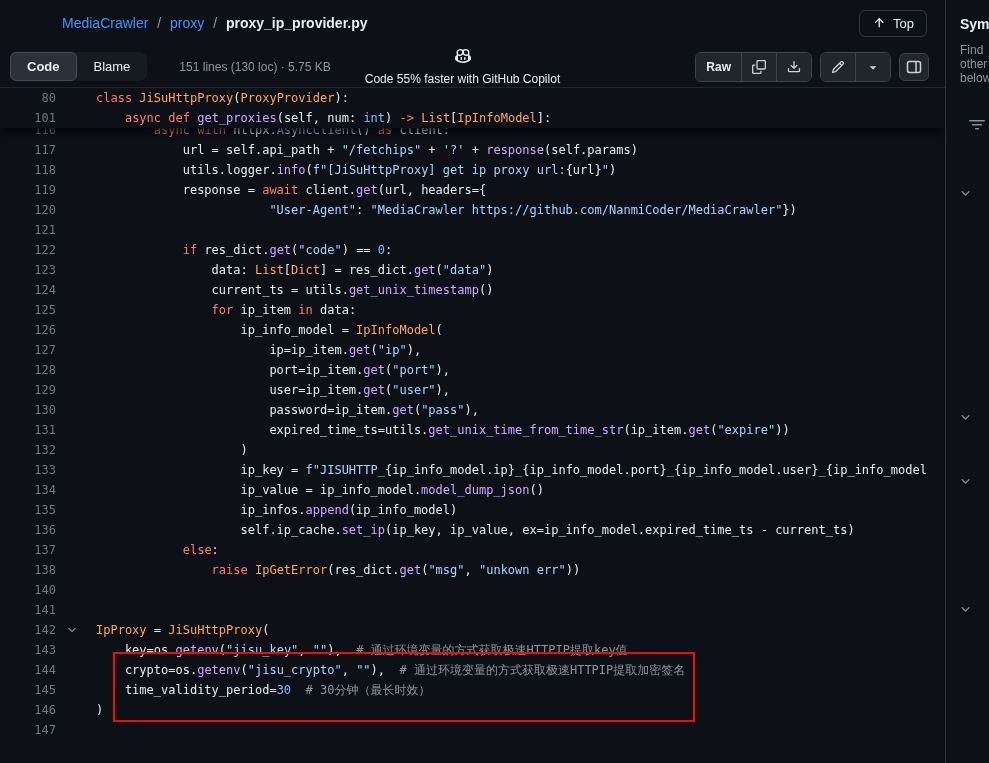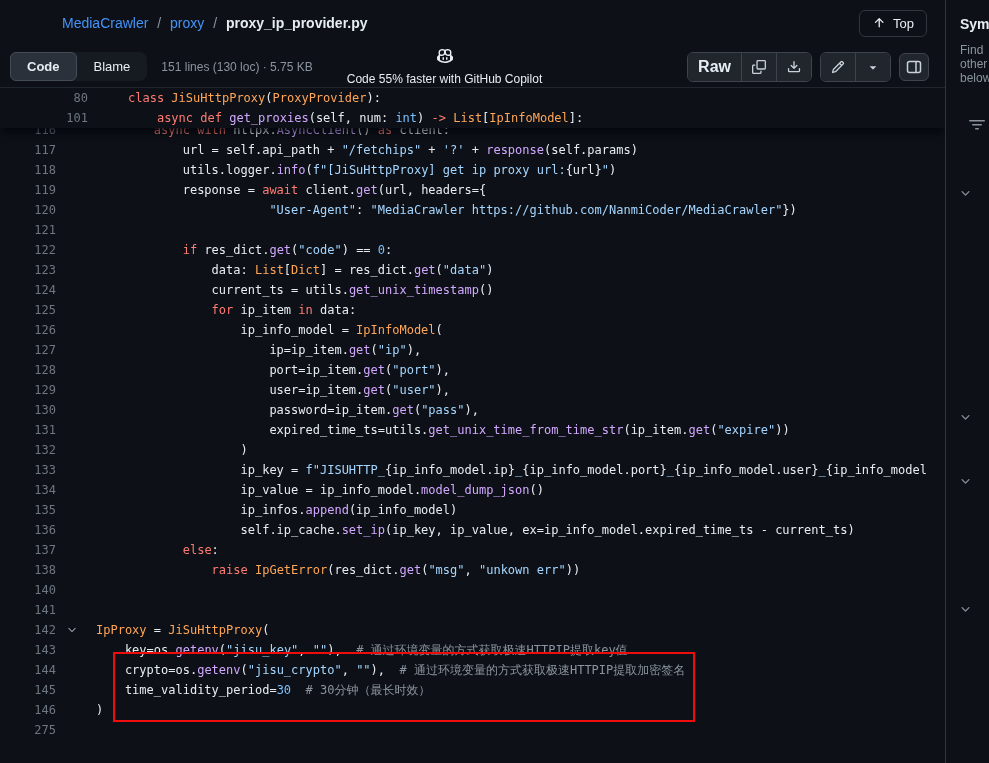--- a/index.html
+++ b/index.html
@@ -22,43 +22,43 @@
   .top-btn { display:flex; gap:7px; align-items:center; border:1px solid var(--border,#30363d); border-radius:6px;
              padding:5px 12px; font-size:13px; color:var(--text,#e6edf3); background:transparent; cursor:pointer;
              font-family:"Liberation Sans",sans-serif; }
 
   
   .toolbar { height:42px; display:flex; align-items:center; padding:0 16px 0 10px; border-bottom:1px solid #21262d; }
   .seg { display:flex; border-radius:8px; background:rgba(110,118,129,0.1); }
   .seg-btn { font-size:13px; padding:6px 16px; border-radius:6px; color:var(--text,#e6edf3);
              border:1px solid transparent; background:transparent; cursor:pointer; font-family:"Liberation Sans",sans-serif; }
   .seg-btn.selected { background:#2a313a; border-color:#444c56; font-weight:700; }
-  .file-info { margin-left:14px; font-size:12px; color:var(--muted,#8b949e); white-space:nowrap; }
+  .file-info { margin-left:32px; font-size:12px; color:var(--muted,#8b949e); white-space:nowrap; }
   .copilot { display:flex; align-items:center; gap:8px; margin-left:34px; font-size:12px; color:var(--text,#e6edf3); white-space:nowrap;flex-direction:column; }
   .tb-right { margin-left:auto; display:flex; gap:8px; align-items:center; }
   .btn-group { display:flex; border:1px solid #3d444d; border-radius:6px; overflow:hidden; }
-  .gbtn { background:#21262d; color:var(--text,#e6edf3); font-size:16px; font-weight:700; padding:0 10px; height:28px;
+  .gbtn { background:#21262d; color:var(--text,#e6edf3); font-size:12px; font-weight:700; padding:0 10px; height:28px;
           border:none; border-right:1px solid #3d444d; display:flex; align-items:center; cursor:pointer;
           font-family:"Liberation Sans",sans-serif; }
   .gbtn:last-child { border-right:none; }
   .gbtn svg { display:block; }
   .solo-btn { background:#21262d; border:1px solid #3d444d; border-radius:6px; height:28px; width:30px;
               display:flex; align-items:center; justify-content:center; cursor:pointer; }
 
   
   .code-area { position:relative; height:675px; overflow:hidden;
                font-family:"DejaVu Sans Mono","Liberation Mono",monospace; font-size:12px; }
   .rows { padding-top:32px; }
   .code-row { display:flex; height:20px; line-height:20px; white-space:pre; }
   .ln { flex:0 0 56px; text-align:right; color:#6e7681; cursor:pointer; }
   .chev-slot { flex:0 0 40px; position:relative; color:#8b949e; }
   .fold-chev { position:absolute; left:10px; top:4px; cursor:pointer; }
   .code-text { white-space:pre; }
   .sticky { position:absolute; top:0; left:0; right:0; height:40px; background:var(--background,#0d1117);
-            box-shadow:0 5px 9px -1px rgba(1,4,9,0.85); z-index:5;padding-left:32px; }
+            box-shadow:0 5px 9px -1px rgba(1,4,9,0.85); z-index:5; }
   .annotation { position:absolute; left:113px; top:564px; width:582px; height:70px;
                 border:2px solid var(--annotation-red,#ee0c0c); z-index:6; pointer-events:none; }
 
   .tok-k { color:var(--syntax-keyword,#ff7b72); }
   .tok-t { color:var(--syntax-entity,#ffa657); }
   .tok-f { color:var(--syntax-function,#d2a8ff); }
   .tok-s { color:var(--syntax-string,#a5d6ff); }
   .tok-n { color:var(--syntax-constant,#79c0ff); }
   .tok-c { color:var(--syntax-comment,#8b949e); }
   .tok-p { color:var(--text,#e6edf3); }
@@ -169,21 +169,21 @@
           <div class="code-row"><span class="ln">138</span><span class="chev-slot"></span><span class="code-text"><span class="tok-p">                </span><span class="tok-k">raise</span><span class="tok-p"> </span><span class="tok-t">IpGetError</span><span class="tok-p">(res_dict.</span><span class="tok-f">get</span><span class="tok-p">(</span><span class="tok-s">"msg"</span><span class="tok-p">, </span><span class="tok-s">"unkown err"</span><span class="tok-p">))</span></span></div>
           <div class="code-row"><span class="ln">140</span><span class="chev-slot"></span><span class="code-text"></span></div>
           <div class="code-row"><span class="ln">141</span><span class="chev-slot"></span><span class="code-text"></span></div>
           <div class="code-row"><span class="ln">142</span><span class="chev-slot"><svg class="fold-chev" width="12" height="12" viewBox="0 0 16 16" fill="currentColor">
                 <path d="M12.78 5.22a.749.749 0 0 1 0 1.06l-4.25 4.25a.749.749 0 0 1-1.06 0L3.22 6.28a.749.749 0 1 1 1.06-1.06L8 8.94l3.72-3.72a.749.749 0 0 1 1.06 0Z"></path>
               </svg></span><span class="code-text"><span class="tok-t">IpProxy</span><span class="tok-p"> = </span><span class="tok-t">JiSuHttpProxy</span><span class="tok-p">(</span></span></div>
           <div class="code-row"><span class="ln">143</span><span class="chev-slot"></span><span class="code-text"><span class="tok-p">    key=os.</span><span class="tok-f">getenv</span><span class="tok-p">(</span><span class="tok-s">"jisu_key"</span><span class="tok-p">, </span><span class="tok-s">""</span><span class="tok-p">),  </span><span class="tok-c"># 通过环境变量的方式获取极速HTTPIP提取key值</span></span></div>
           <div class="code-row"><span class="ln">144</span><span class="chev-slot"></span><span class="code-text"><span class="tok-p">    crypto=os.</span><span class="tok-f">getenv</span><span class="tok-p">(</span><span class="tok-s">"jisu_crypto"</span><span class="tok-p">, </span><span class="tok-s">""</span><span class="tok-p">),  </span><span class="tok-c"># 通过环境变量的方式获取极速HTTPIP提取加密签名</span></span></div>
           <div class="code-row"><span class="ln">145</span><span class="chev-slot"></span><span class="code-text"><span class="tok-p">    time_validity_period=</span><span class="tok-n">30</span><span class="tok-p">  </span><span class="tok-c"># 30分钟（最长时效）</span></span></div>
           <div class="code-row"><span class="ln">146</span><span class="chev-slot"></span><span class="code-text"><span class="tok-p">)</span></span></div>
-          <div class="code-row"><span class="ln">275</span><span class="chev-slot"></span><span class="code-text"></span></div>
+          <div class="code-row"><span class="ln">147</span><span class="chev-slot"></span><span class="code-text"></span></div>
         </div>
       <div class="sticky">
           <div class="code-row"><span class="ln">80</span><span class="chev-slot"></span><span class="code-text"><span class="tok-k">class</span><span class="tok-p"> </span><span class="tok-t">JiSuHttpProxy</span><span class="tok-p">(</span><span class="tok-t">ProxyProvider</span><span class="tok-p">):</span></span></div>
           <div class="code-row"><span class="ln">101</span><span class="chev-slot"></span><span class="code-text"><span class="tok-p">    </span><span class="tok-k">async</span><span class="tok-p"> </span><span class="tok-k">def</span><span class="tok-p"> </span><span class="tok-f">get_proxies</span><span class="tok-p">(self, num: </span><span class="tok-n">int</span><span class="tok-p">) </span><span class="tok-k">-&gt;</span><span class="tok-p"> </span><span class="tok-t">List</span><span class="tok-p">[</span><span class="tok-t">IpInfoModel</span><span class="tok-p">]:</span></span></div>
         </div>
       <div class="annotation"></div>
     </div>
 
   </div>
 

